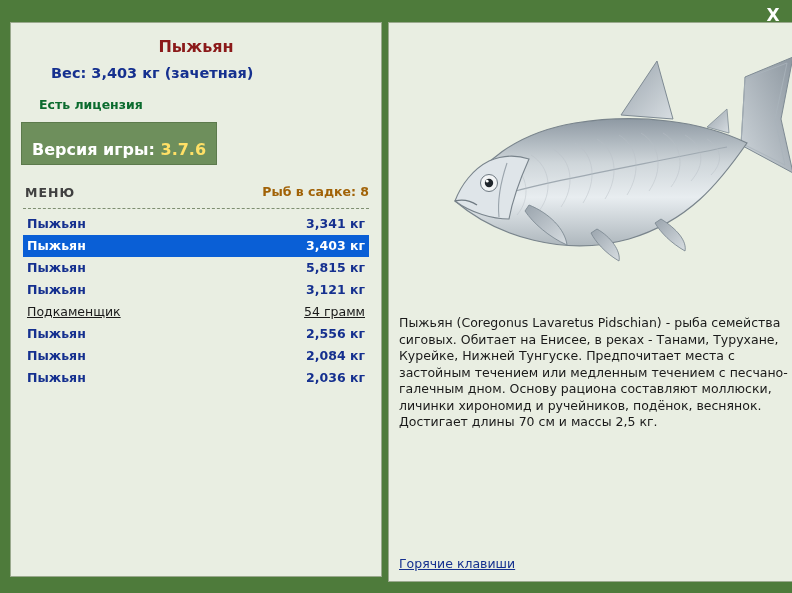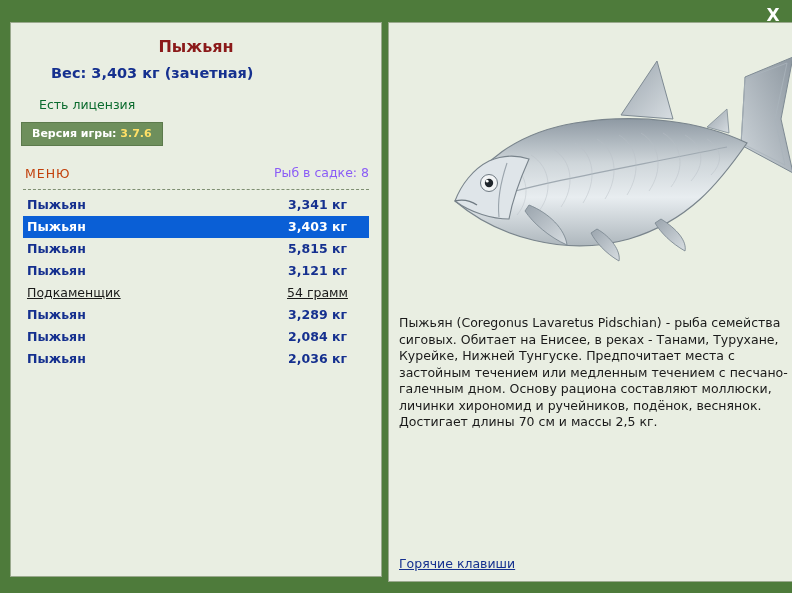--- a/index.html
+++ b/index.html
@@ -71,55 +71,55 @@
     margin-top: 8px;
     padding-left: 28px;
     color: #1a1a1a;
     font-size: 12.5px;
     line-height: 18px;
   }
   .license {
     margin-top: 16px;
     padding-left: 28px;
     color: #0b6b2e;
-    font-weight: normal;
+    font-weight: bold;
     font-size: 12.5px;
   }
   .version-badge {
     margin-top: 10px;
     margin-left: 10px;
     display: inline-block;
     background: #6e8f5c;
     color: #ffffff;
-    font-size: 11px;
-    font-weight: bold;
-    padding: 4px 10px 5px 10px;
+    font-size: 16px;
+    font-weight: bold;
+    padding: 17px 10px 5px 10px;
     border: 1px solid #5c7a4c;
   }
   .version-badge .ver-num {
     color: #ffe066;
   }
   .menu-row {
     margin-top: 18px;
     padding: 0 12px 0 14px;
     display: flex;
     justify-content: space-between;
     align-items: flex-end;
   }
   .menu-label {
-    color: #c2410c;
-    font-weight: normal;
+    color: #404040;
+    font-weight: bold;
     font-size: 12.5px;
     letter-spacing: 1px;
     cursor: pointer;
   }
   .totals {
     text-align: center;
-    color: #8b5cf6;
-    font-weight: normal;
+    color: #a16207;
+    font-weight: bold;
     font-size: 12.5px;
     line-height: 17px;
   }
   .divider {
     margin: 8px 12px 0 12px;
     border-top: 1px dashed #7f8f72;
     height: 0;
   }
   .fish-table {
     margin-top: 4px;
@@ -129,21 +129,21 @@
     display: flex;
     justify-content: space-between;
     font-size: 12.5px;
     font-weight: bold;
     color: #15308f;
     padding: 3px 4px 4px 4px;
     cursor: pointer;
   }
   .fish-row .val {
     min-width: 95px;
-    text-align: center;
+    text-align: right;
   }
   .fish-row.selected {
     background: #0a5fd6;
     color: #ffffff;
   }
   .fish-row.plain {
     color: #1a1a1a;
     font-weight: normal;
     text-decoration: underline;
   }
@@ -218,21 +218,21 @@
         <div class="fish-row">
           <span class="nm">Пыжьян</span>
           <span class="val">3,121 кг</span>
         </div>
         <div class="fish-row plain">
           <span class="nm">Подкаменщик</span>
           <span class="val">54 грамм</span>
         </div>
         <div class="fish-row">
           <span class="nm">Пыжьян</span>
-          <span class="val">3,289 кг</span>
+          <span class="val">2,556 кг</span>
         </div>
         <div class="fish-row">
           <span class="nm">Пыжьян</span>
           <span class="val">2,084 кг</span>
         </div>
         <div class="fish-row">
           <span class="nm">Пыжьян</span>
           <span class="val">2,036 кг</span>
         </div>
       </div>

